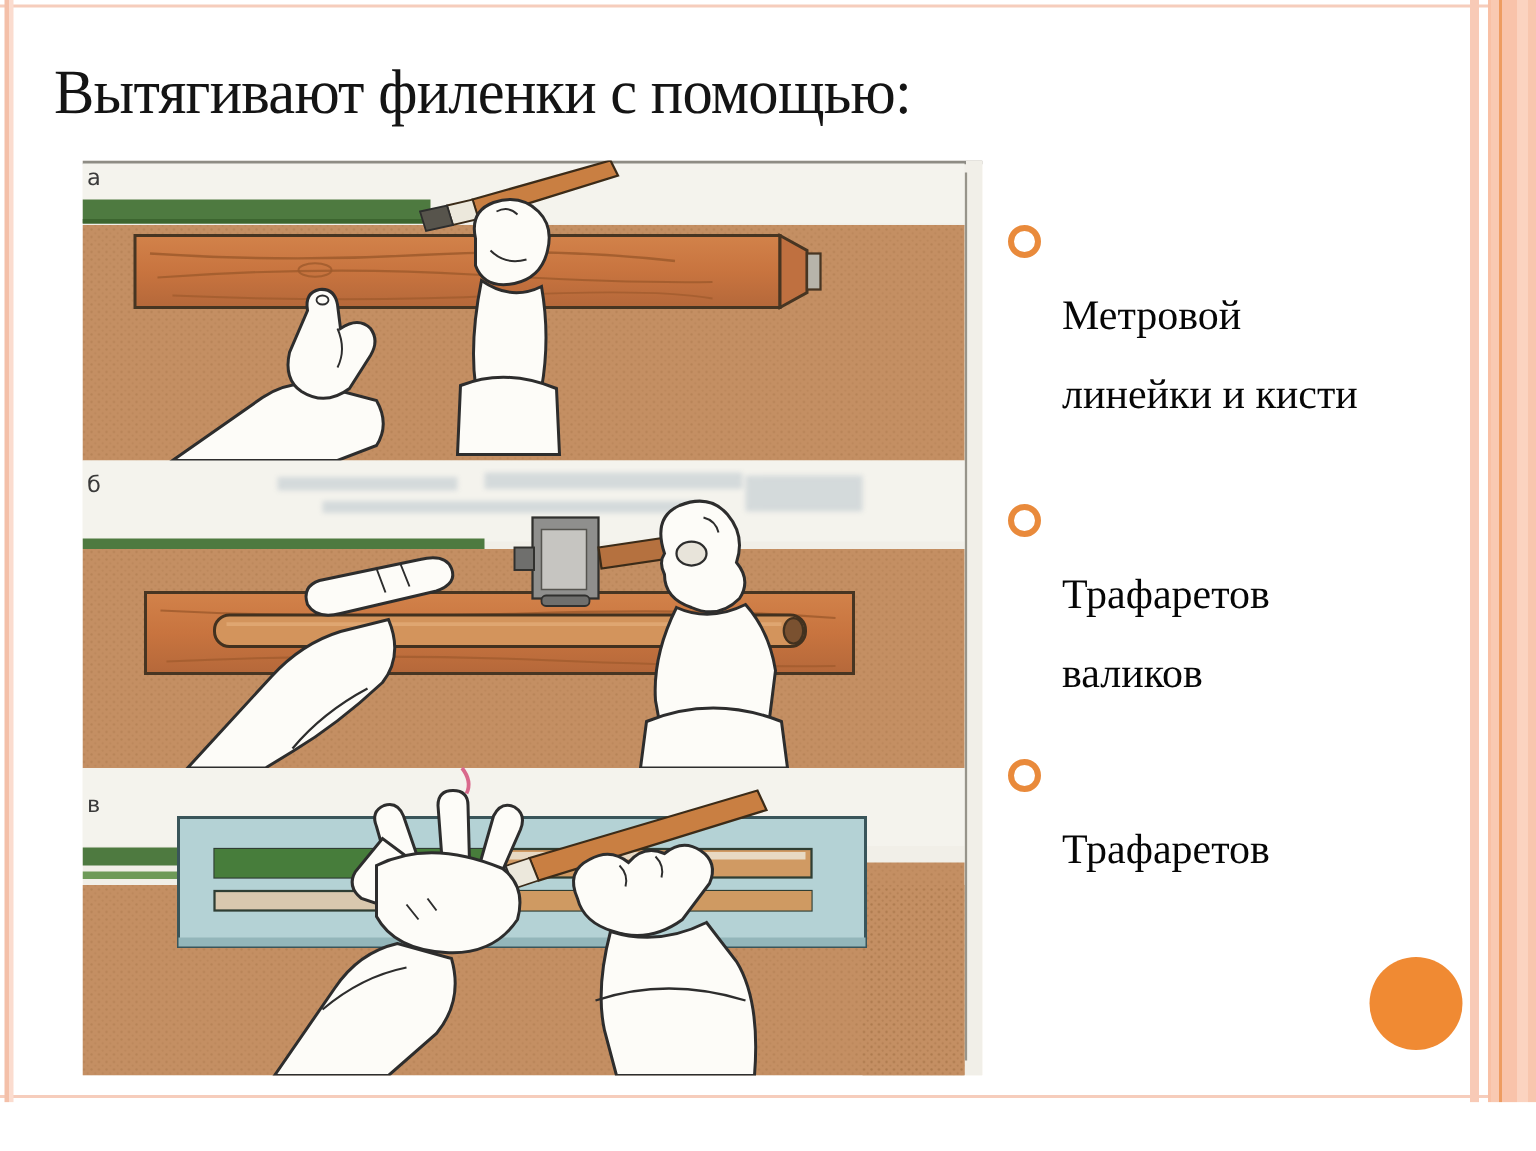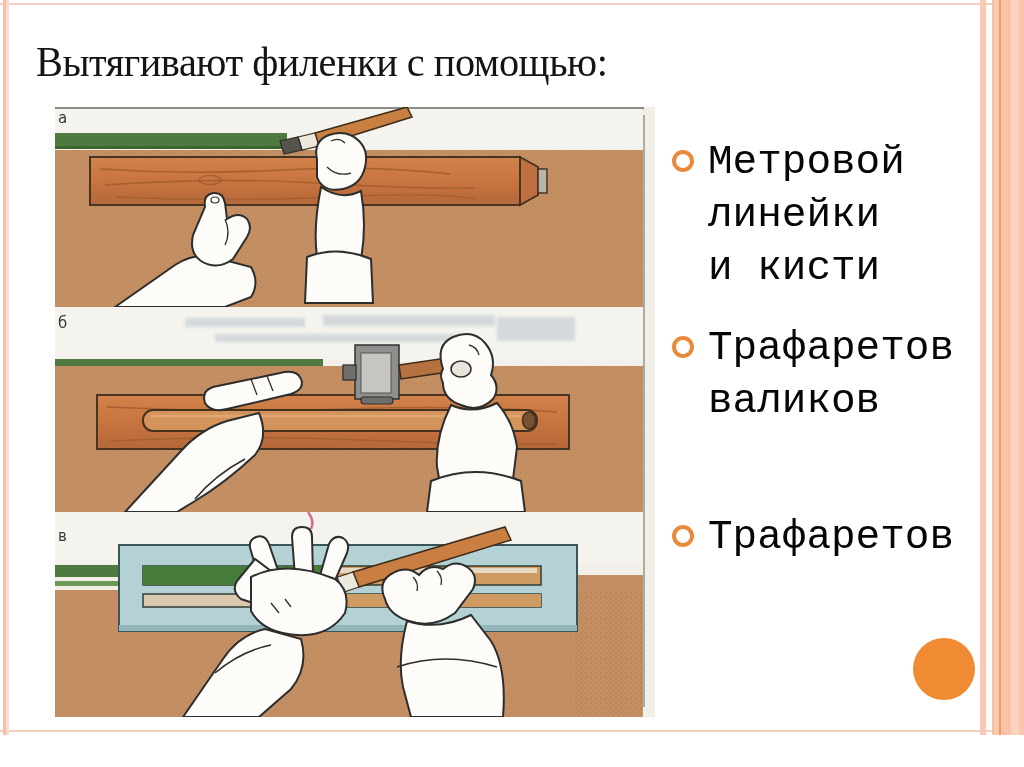--- a/index.html
+++ b/index.html
@@ -18,24 +18,24 @@
   .accent-circle{position:absolute;left:913px;top:638px;width:62px;height:62px;
     border-radius:50%;background:#F08A33;}
   
   .title{position:absolute;left:36px;top:38px;margin:0;white-space:nowrap;
     font-family:"Liberation Serif",serif;font-weight:400;font-size:42px;color:#141414;
     letter-spacing:-0.5px;transform:scaleX(.96);transform-origin:left top;}
   
   .bullet-item{position:absolute;left:672px;width:250px;display:flex;gap:14px;}
   .bullet-item.b1{top:136px;}
   .bullet-item.b2{top:322px;}
-  .bullet-item.b3{top:511px;}
+  .bullet-item.b3{top:492px;}
   .ring{flex:0 0 auto;width:14px;height:14px;border:4px solid #E98A3B;border-radius:50%;
     margin-top:14px;background:#fff;}
-  .btext{font-family:Liberation Mono, monospace;font-size:41px;line-height:53px;color:#060606;}
+  .btext{font-family:Liberation Serif, serif;font-size:28px;line-height:53px;color:#060606;margin-top:48px;}
   
   .figure{position:absolute;left:55px;top:107px;width:600px;height:610px;}
   .plabel{font-family:"DejaVu Sans",sans-serif;font-size:15px;fill:#3a3a3a;}
 </style>
 </head>
 <body>
 
 <div class="slide">
 
   <div class="rule top"></div>

